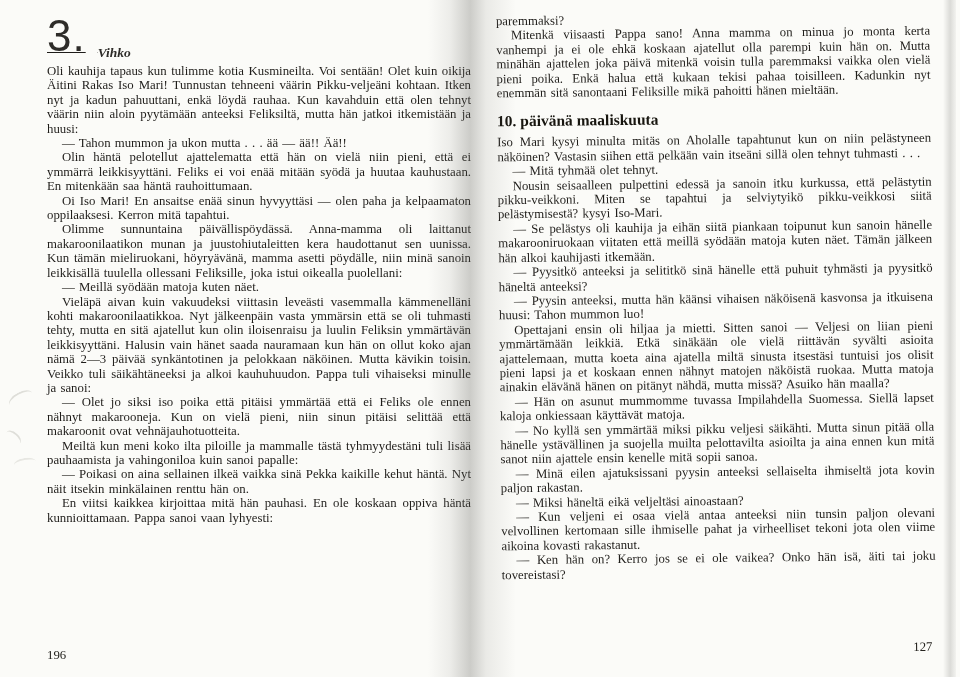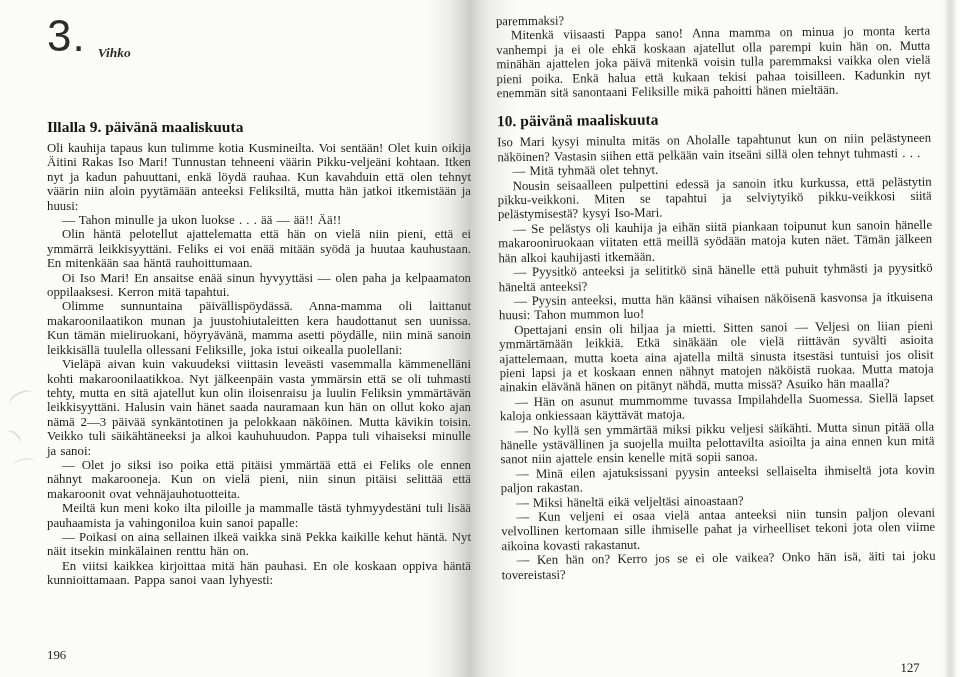--- a/index.html
+++ b/index.html
@@ -5,21 +5,21 @@
   html,body{margin:0;padding:0;}
   body{
     width:960px;height:677px;position:relative;overflow:hidden;
     background:#fbfbf8;
     font-family:"Liberation Serif", serif;
     color:#1f1d1a;
   }
   .page{position:absolute;}
   .left-page{left:47px;top:14px;width:424px;height:649px;}
   .right-page{left:502px;top:12px;width:434px;height:655px;transform:rotate(-0.6deg);transform-origin:50% 90%;}
-  .chapter-head{height:50px;position:relative;}
+  .chapter-head{height:50px;position:relative;text-decoration:underline;}
   .chapter-num{
     font-family:"Liberation Sans", sans-serif;
     font-size:44px;line-height:44px;font-weight:400;color:#2e2c29;letter-spacing:1px;
   }
   .chapter-title{
     font-family:"Liberation Serif", serif;
     font-style:italic;font-weight:600;font-size:13.5px;color:#2e2c29;
     position:relative;top:6px;margin-left:12px;
   }
   .section-heading{
@@ -28,21 +28,21 @@
   .left-page .section-heading{margin-top:54px;}
   .right-page .section-heading{margin-top:12px;}
   .paras{text-align:justify;}
   .para{
     margin:0;font-size:12.8px;line-height:14.4px;text-align:justify;
     text-indent:15px;word-spacing:1px;
   }
   .para.noindent{text-indent:0;}
   .page-num{position:absolute;font-size:12.8px;color:#24221e;}
   .left-num{left:0;top:634px;}
-  .right-num{right:17px;top:630px;margin-top:21px;}
+  .right-num{right:4px;top:630px;}
   
   .gutter-shadow{
     position:absolute;left:428px;top:0;width:88px;height:677px;pointer-events:none;
     background:linear-gradient(90deg,
       rgba(110,110,104,0) 0%,
       rgba(110,110,104,0.10) 25%,
       rgba(95,95,90,0.30) 48%,
       rgba(110,110,104,0.12) 66%,
       rgba(110,110,104,0) 100%);
   }
@@ -63,27 +63,27 @@
   .mark-2{left:4px;top:432px;width:18px;height:10px;transform:rotate(40deg);}
   .mark-3{left:14px;top:458px;width:22px;height:8px;transform:rotate(-10deg);opacity:0.15;}
 </style>
 </head>
 <body>
 
 <div class="page left-page">
   <div class="chapter-head">
     <span class="chapter-num">3.</span><span class="chapter-title">Vihko</span>
   </div>
-  <h2 class="section-heading">Illalla 9. päivänä maaliskuuta</h2>
   <div class="paras">
       <p class="para noindent">Oli kauhija tapaus kun tulimme kotia Kusmineilta. Voi sentään! Olet kuin oikija Äitini Rakas Iso Mari! Tunnustan tehneeni väärin Pikku-veljeäni kohtaan. Itken nyt ja kadun pahuuttani, enkä löydä rauhaa. Kun kavahduin että olen tehnyt väärin niin aloin pyytämään anteeksi Feliksiltä, mutta hän jatkoi itkemistään ja huusi:</p>
-      <p class="para dialogue">— Tahon minulle ja ukon luokse . . . ää — ää!! Ää!!</p>
+      <p class="para dialogue">— Tahon mummon ja ukon mutta . . . ää — ää!! Ää!!</p>
       <p class="para indent">Olin häntä pelotellut ajattelematta että hän on vielä niin pieni, että ei ymmärrä leikkisyyttäni. Feliks ei voi enää mitään syödä ja huutaa kauhustaan. En mitenkään saa häntä rauhoittumaan.</p>
       <p class="para indent">Oi Iso Mari! En ansaitse enää sinun hyvyyttäsi — olen paha ja kelpaamaton oppilaaksesi. Kerron mitä tapahtui.</p>
       <p class="para indent">Olimme sunnuntaina päivällispöydässä. Anna-mamma oli laittanut makaroonilaatikon munan ja juustohiutaleitten kera haudottanut sen uunissa. Kun tämän mieliruokani, höyryävänä, mamma asetti pöydälle, niin minä sanoin leikkisällä tuulella ollessani Feliksille, joka istui oikealla puolellani:</p>
+      <p class="para dialogue">— Meillä syödään matoja kuten näet.</p>
       <p class="para indent">Vieläpä aivan kuin vakuudeksi viittasin leveästi vasemmalla kämmenelläni kohti makaroonilaatikkoa. Nyt jälkeenpäin vasta ymmärsin että se oli tuhmasti tehty, mutta en sitä ajatellut kun olin iloisenraisu ja luulin Feliksin ymmärtävän leikkisyyttäni. Halusin vain hänet saada nauramaan kun hän on ollut koko ajan nämä 2—3 päivää synkäntotinen ja pelokkaan näköinen. Mutta kävikin toisin. Veikko tuli säikähtäneeksi ja alkoi kauhuhuudon. Pappa tuli vihaiseksi minulle ja sanoi:</p>
       <p class="para dialogue">— Olet jo siksi iso poika että pitäisi ymmärtää että ei Feliks ole ennen nähnyt makarooneja. Kun on vielä pieni, niin sinun pitäisi selittää että makaroonit ovat vehnäjauhotuotteita.</p>
       <p class="para indent">Meiltä kun meni koko ilta piloille ja mammalle tästä tyhmyydestäni tuli lisää pauhaamista ja vahingoniloa kuin sanoi papalle:</p>
       <p class="para dialogue">— Poikasi on aina sellainen ilkeä vaikka sinä Pekka kaikille kehut häntä. Nyt näit itsekin minkälainen renttu hän on.</p>
       <p class="para indent">En viitsi kaikkea kirjoittaa mitä hän pauhasi. En ole koskaan oppiva häntä kunnioittamaan. Pappa sanoi vaan lyhyesti:</p>
     </div>
   <div class="page-num left-num">196</div>
 </div>
 
 <div class="page right-page">

